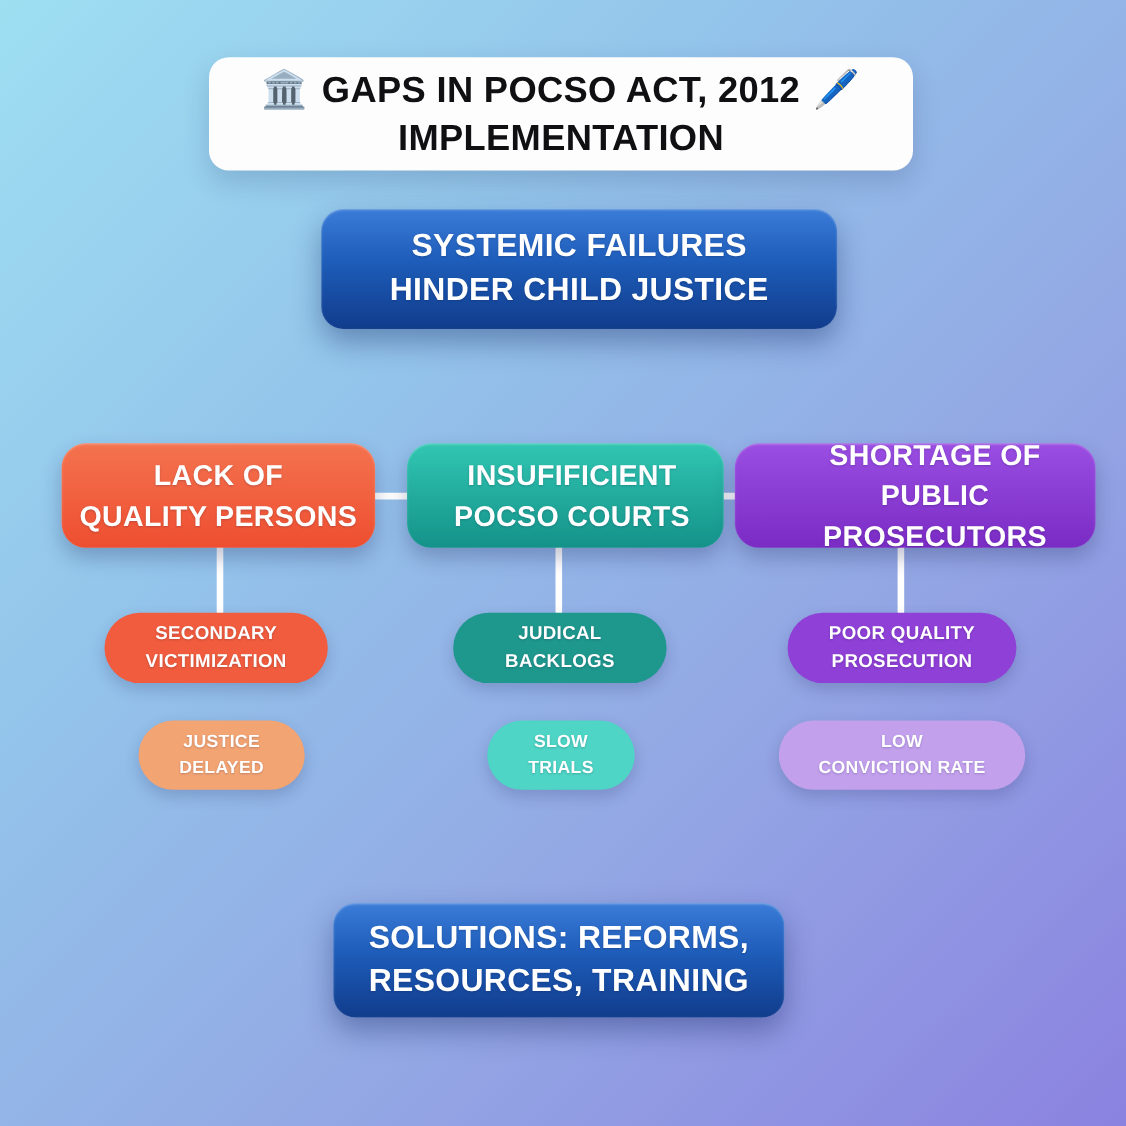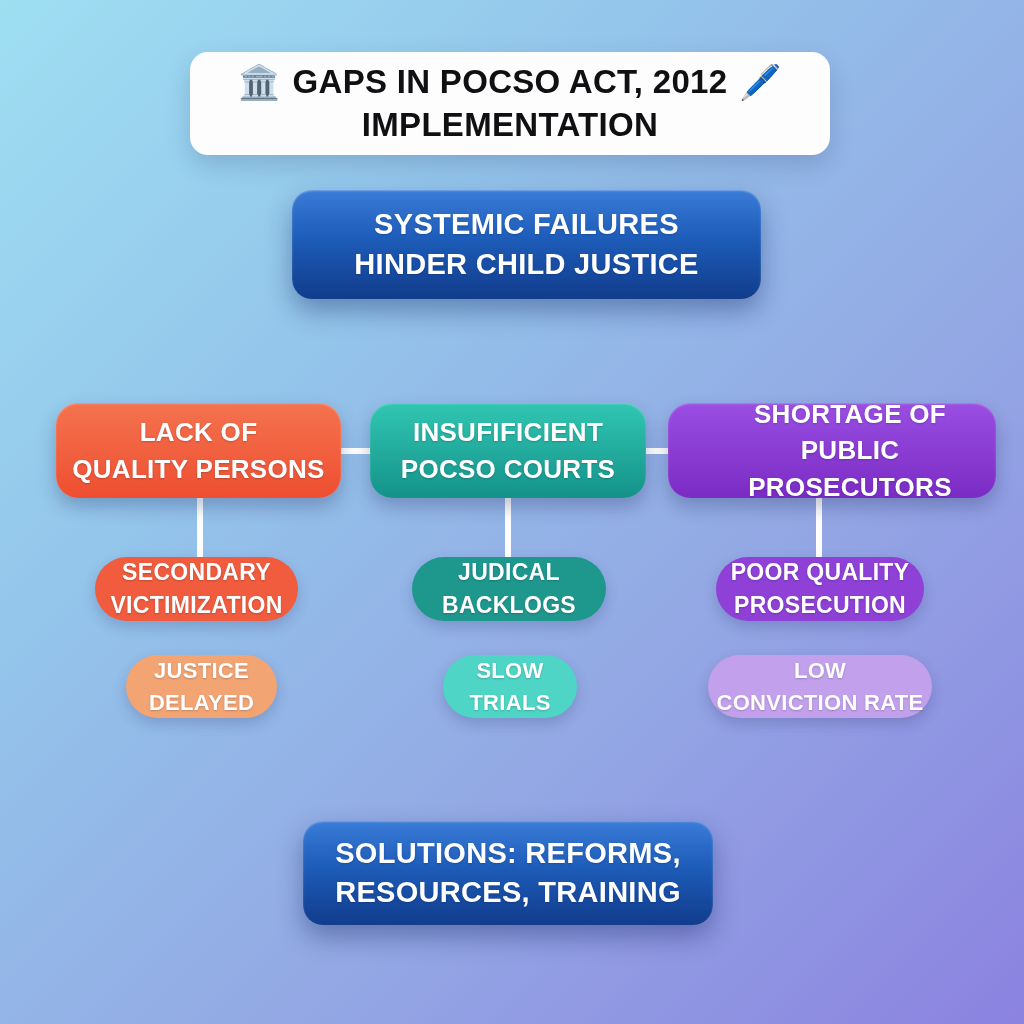--- a/index.html
+++ b/index.html
@@ -45,30 +45,30 @@
   .thesis-card { left: 292px; top: 190px; width: 469px; height: 109px; }
   .solutions-card { left: 303px; top: 821px; width: 410px; height: 104px; }
   .cause-card {
     top: 403px; height: 95px;
     border-radius: 22px;
     font-size: 26px;
     line-height: 1.4;
     box-shadow: 0 9px 18px rgba(30,35,90,0.28), inset 0 1px 2px rgba(255,255,255,0.3);
   }
   .cause-support { left: 56px; width: 285px; background: linear-gradient(180deg, #f4734f 0%, #ee4e30 100%); }
-  .cause-courts { left: 370px; width: 276px; background: linear-gradient(180deg, #31c6b2 0%, #149289 100%); }
+  .cause-courts { left: 370px; width: 276px; background: linear-gradient(180deg, #31c6b2 0%, #149289 100%); padding-left: 12px; }
   .cause-prosecutors { left: 668px; width: 292px; background: linear-gradient(180deg, #9a4ee2 0%, #7a2bc4 100%); padding-left: 36px; }
   .pill {
     border-radius: 34px;
-    font-size: 23px;
+    font-size: 17px;
     line-height: 1.45;
     box-shadow: 0 6px 14px rgba(30,35,90,0.2);
   }
   .pill-mid { top: 557px; height: 64px; }
-  .pill-low { top: 655px; height: 63px; font-size: 22px; }
+  .pill-low { top: 655px; height: 63px; font-size: 16px; }
   .pill-victimization { left: 95px; width: 203px; background: #f05c3d; }
   .pill-backlogs { left: 412px; width: 194px; background: #1e978d; }
   .pill-prosecution { left: 716px; width: 208px; background: #8f40d6; }
   .pill-delayed { left: 126px; width: 151px; background: #f3a473; }
   .pill-trials { left: 443px; width: 134px; background: #4ed5c5; align-items: center; }
   .pill-conviction { left: 708px; width: 224px; background: #c2a0ec; }
   .connector { position: absolute; background: #ffffff; border-radius: 3px; }
   .conn-h { height: 6px; top: 448px; }
   .conn-h1 { left: 338px; width: 35px; }
   .conn-h2 { left: 643px; width: 28px; }

